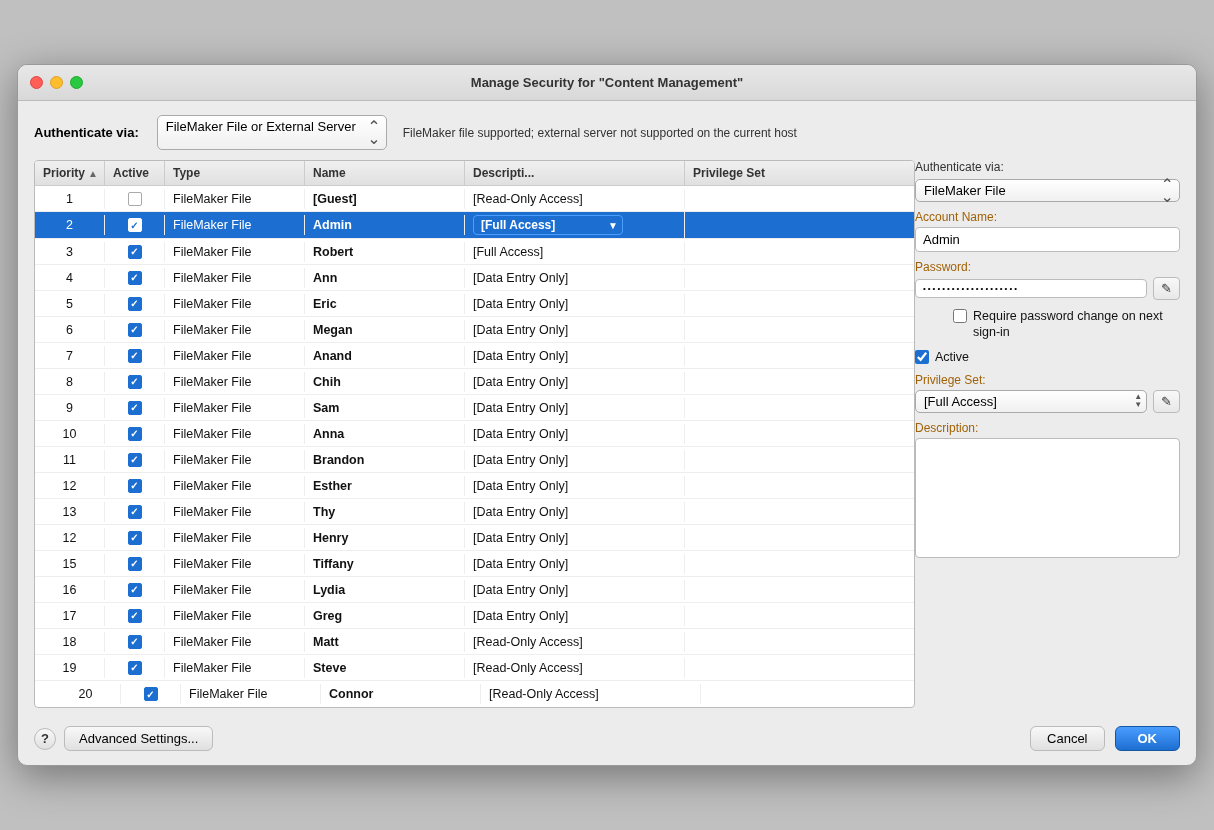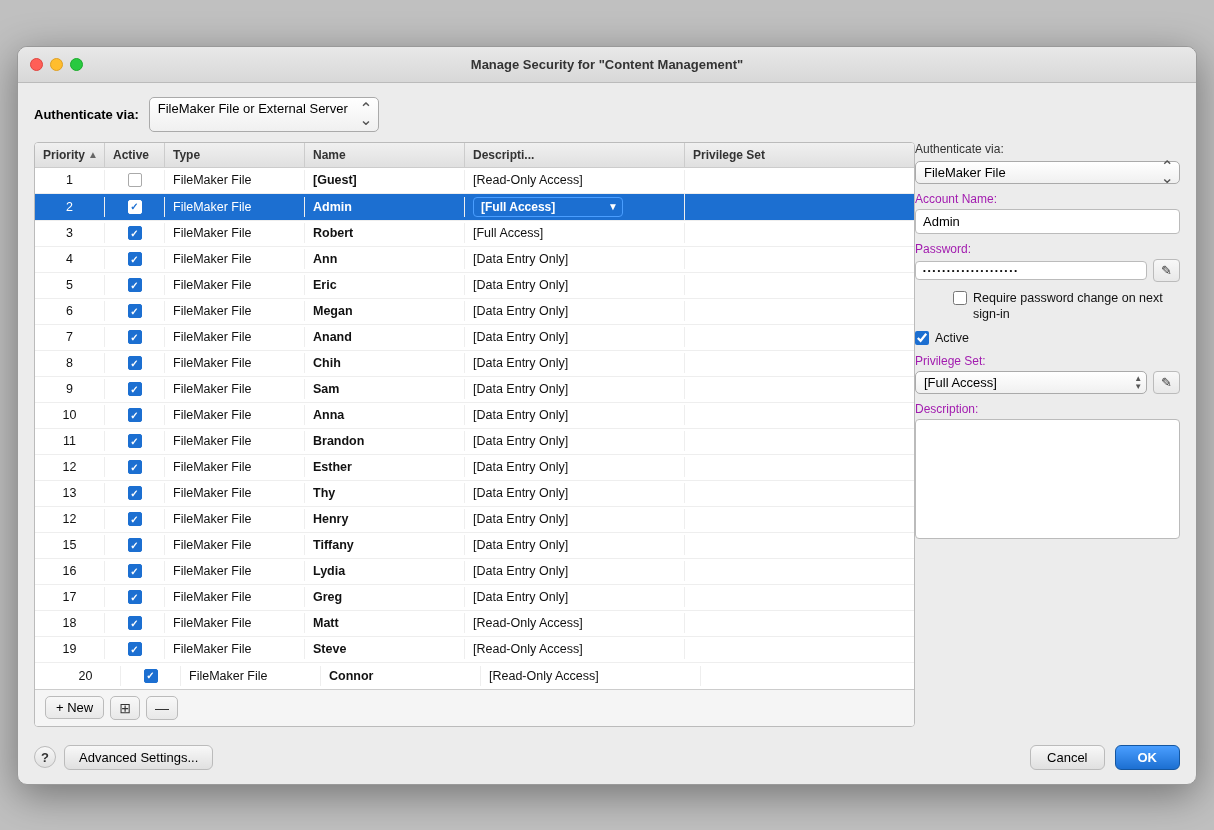--- a/index.html
+++ b/index.html
@@ -74,20 +74,21 @@
     .top-select {
       appearance: none;
       background: linear-gradient(to bottom, #fff, #f0f0f0);
       border: 1px solid #aaa;
       border-radius: 5px;
       padding: 3px 28px 15px 8px;
       font-size: 13px;
       color: #000;
       min-width: 230px;
       cursor: pointer;
+      margin-left: 8px;
     }
     .select-arrow {
       position: absolute;
       right: 6px;
       pointer-events: none;
       color: #555;
       font-size: 16px;
       display: flex;
       flex-direction: column;
       line-height: 0.7;
@@ -249,21 +250,21 @@
       flex-direction: column;
       gap: 8px;
     }
     .field-group {
       display: flex;
       flex-direction: column;
       gap: 3px;
     }
     .field-label {
       font-size: 12px;
-      color: #a21caf;
+      color: #a16207;
     }
     .field-input {
       background: #fff;
       border: 1px solid #bbb;
       border-radius: 4px;
       padding: 4px 7px;
       font-size: 13px;
       color: #000;
       width: 100%;
     }
@@ -483,20 +484,21 @@
         <select class="top-select">
           <option>FileMaker File or External Server</option>
           <option>FileMaker File</option>
           <option>External Server</option>
         </select>
         <div class="select-arrow">
           <span>⌃</span>
             <span>⌄</span>
         </div>
       </div>
+      <span class="top-info">FileMaker file supported; external server not supported on the current host</span>
     </div>
 
     <div class="main-area">
 
       <div class="left-panel">
 
         <div class="table-header">
           <div class="th">
             <span>Priority</span>
             <span class="sort-arrow">▲</span>
@@ -719,25 +721,20 @@
               <div class="td checkbox-cell">
                 <div class="checkbox-styled checked"></div>
               </div>
               <div class="td">FileMaker File</div>
               <div class="td td-bold">Connor</div>
               <div class="td">[Read-Only Access]</div>
               <div class="td"></div>
             </div>
           </div>
 
-        <div class="table-footer">
-          <button class="footer-btn">+ New</button>
-          <button class="footer-btn-icon" title="Duplicate">⊞</button>
-          <button class="footer-btn-icon" title="Delete">—</button>
-        </div>
       </div>
 
       <div class="right-panel">
 
         <div class="field-group">
           <div class="auth-section-label">Authenticate via:</div>
           <div class="auth-select-wrap">
             <select class="auth-select">
               <option>FileMaker File</option>
               <option>External Server</option>

